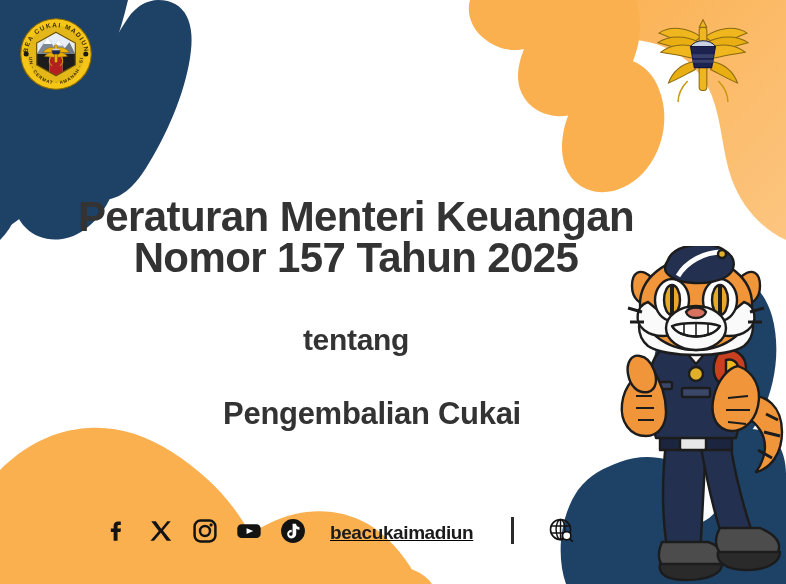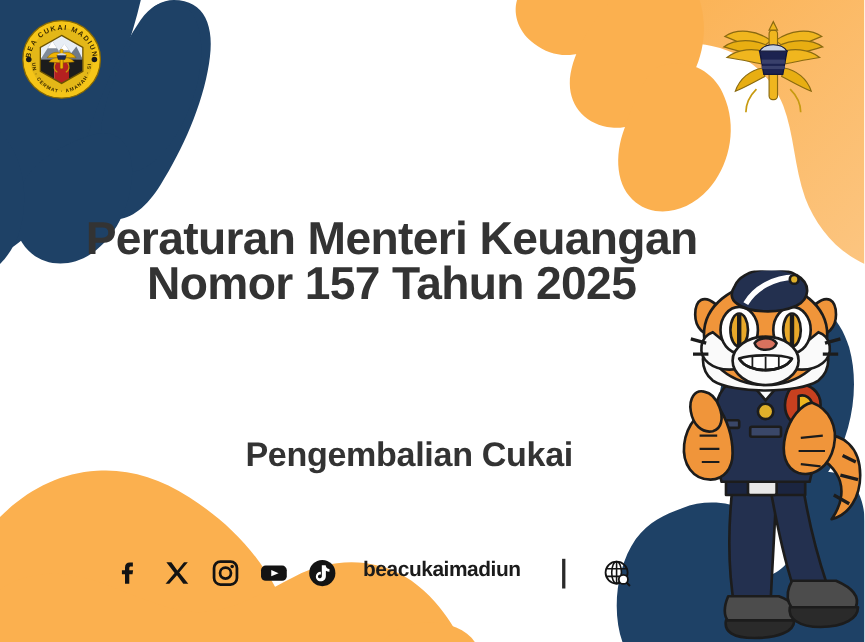--- a/index.html
+++ b/index.html
@@ -85,22 +85,23 @@
     font-size: 31px;
     letter-spacing: -0.3px;
   }
   
   #footer {
     position: absolute;
     left: 104px;
     top: 508px;
     height: 36px;
     display: flex;
-    align-items: flex-start;
+    align-items: flex-end;
     gap: 12px;
+    text-decoration: underline;
   }
   .social-icon {
     width: 26px;
     height: 26px;
     margin-right: 6px;
     flex: 0 0 auto;
   }
   .handle-text {
     color: #1b1b1b;
     font-weight: bold;
@@ -274,20 +275,21 @@
       <rect x="49" y="44" width="22" height="4" fill="#39406b"></rect>
       <rect x="49" y="50" width="22" height="3" fill="#39406b"></rect>
     </g>
   </svg>
 
   <div id="headline-block">
     <div class="title-line">Peraturan Menteri Keuangan</div>
     <div class="title-line">Nomor 157 Tahun 2025</div>
   </div>
 
+  <div id="tentang-line">tentang</div>
 
   <div id="subject-line">Pengembalian Cukai</div>
 
   <svg id="mascot" viewBox="0 0 192 338" xmlns="http://www.w3.org/2000/svg">
     <g stroke="#1c1c1c" stroke-width="2.4" stroke-linejoin="round">
 
       <path d="M146,150 C172,146 186,162 186,186 C186,206 176,222 160,226
                C170,212 172,196 164,184 C156,172 146,168 140,170 Z" fill="#f0953a"></path>
       <path d="M170,168 L182,174 M168,186 L184,190 M162,204 L176,212" stroke="#1c1c1c" stroke-width="3" fill="none"></path>
 

